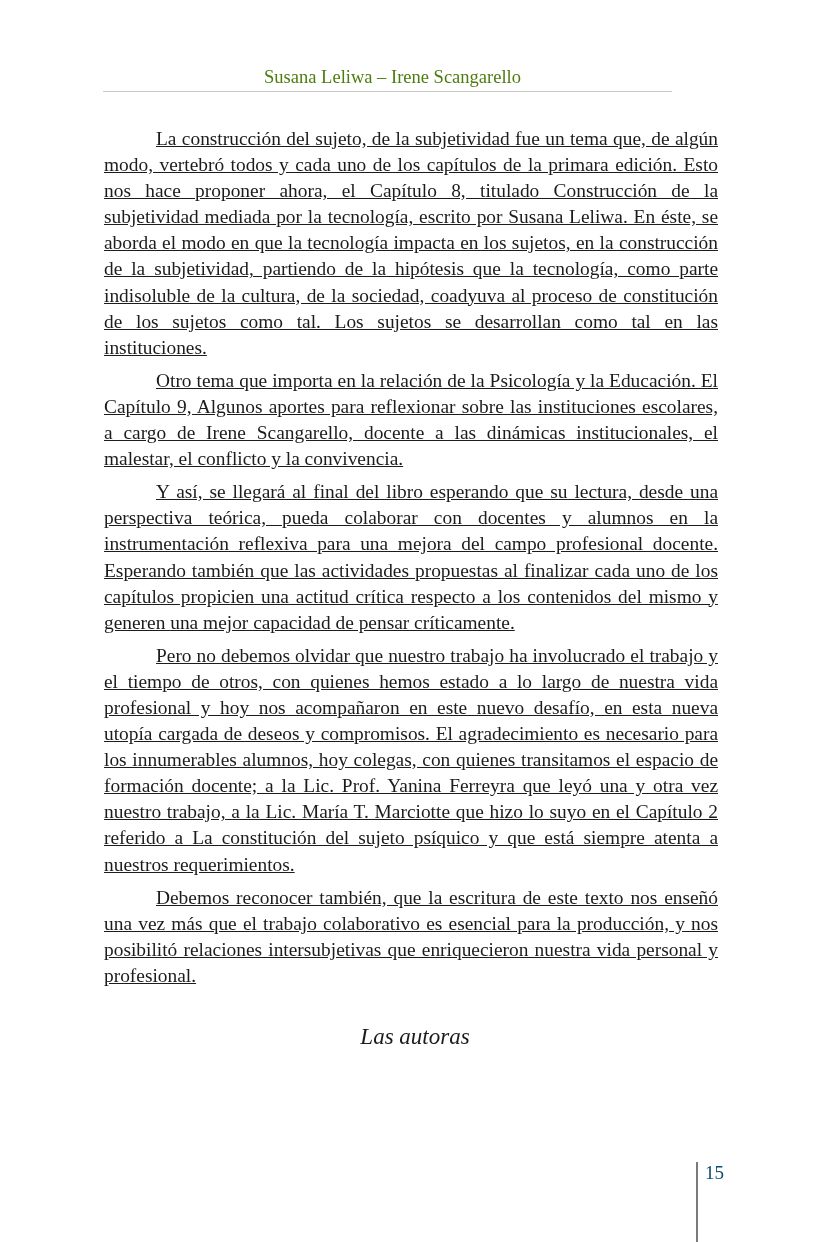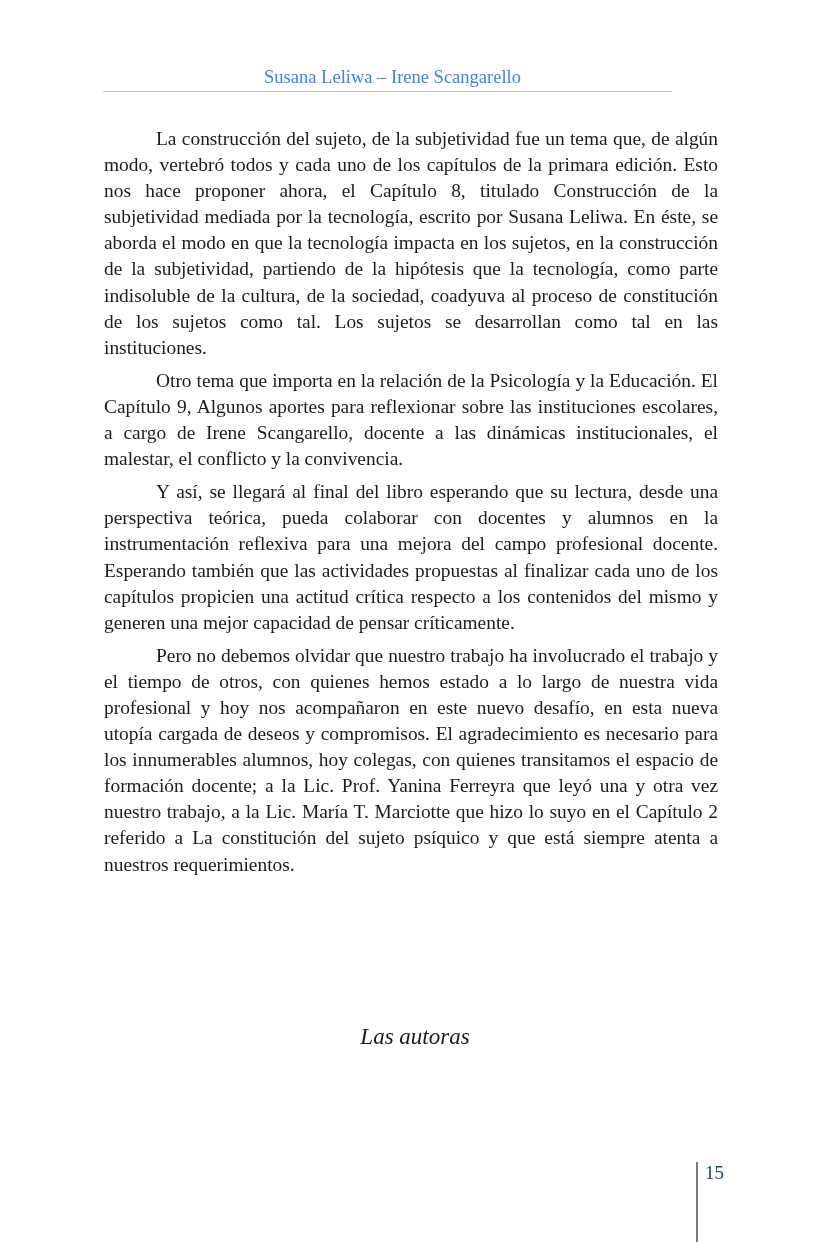--- a/index.html
+++ b/index.html
@@ -16,21 +16,21 @@
       color: #1c1c1c;
     }
     .running-header {
       position: absolute;
       left: 103px;
       top: 66px;
       width: 569px;
       text-align: center;
       font-size: 18.5px;
       line-height: 22px;
-      color: #3b82f6;
+      color: #4d7c0f;
       padding-left: 10px;
       box-sizing: border-box;
     }
     .header-rule {
       position: absolute;
       left: 103px;
       top: 91px;
       width: 569px;
       height: 1px;
       background: #c9c9c9;
@@ -42,20 +42,21 @@
       width: 622px;
       font-size: 19.4px;
       line-height: 26.1px;
       text-align: justify;
     }
     .body-text p {
       margin: 0 8px 7px 0;
       text-indent: 52px;
       text-align: justify;
       hyphens: none;
+      text-decoration: underline;
     }
     .signature {
       position: absolute;
       left: 104px;
       top: 1024px;
       width: 622px;
       text-align: center;
       font-style: italic;
       font-size: 23px;
       line-height: 26px;
@@ -81,18 +82,19 @@
 <body>
 
 <div class="running-header">Susana Leliwa – Irene Scangarello</div>
 <div class="header-rule"></div>
 
 <div class="body-text">
   <p>La construcción del sujeto, de la subjetividad fue un tema que, de algún modo, vertebró todos y cada uno de los capítulos de la primara edición. Esto nos hace proponer ahora, el Capítulo 8, titulado Construcción de la subjetividad mediada por la tecnología, escrito por Susana Leliwa. En éste, se aborda el modo en que la tecnología impacta en los sujetos, en la construcción de la subjetividad, partiendo de la hipótesis que la tecnología, como parte indisoluble de la cultura, de la sociedad, coadyuva al proceso de constitución de los sujetos como tal. Los sujetos se desarrollan como tal en las instituciones.</p>
   <p>Otro tema que importa en la relación de la Psicología y la Educación. El Capítulo 9, Algunos aportes para reflexionar sobre las instituciones escolares, a cargo de Irene Scangarello, docente a las dinámicas institucionales, el malestar, el conflicto y la convivencia.</p>
   <p>Y así, se llegará al final del libro esperando que su lectura, desde una perspectiva teórica, pueda colaborar con docentes y alumnos en la instrumentación reflexiva para una mejora del campo profesional docente. Esperando también que las actividades propuestas al finalizar cada uno de los capítulos propicien una actitud crítica respecto a los contenidos del mismo y generen una mejor capacidad de pensar críticamente.</p>
   <p>Pero no debemos olvidar que nuestro trabajo ha involucrado el trabajo y el tiempo de otros, con quienes hemos estado a lo largo de nuestra vida profesional y hoy nos acompañaron en este nuevo desafío, en esta nueva utopía cargada de deseos y compromisos. El agradecimiento es necesario para los innumerables alumnos, hoy colegas, con quienes transitamos el espacio de formación docente; a la Lic. Prof. Yanina Ferreyra que leyó una y otra vez nuestro trabajo, a la Lic. María T. Marciotte que hizo lo suyo en el Capítulo 2 referido a La constitución del sujeto psíquico y que está siempre atenta a nuestros requerimientos.</p>
+  <p>Debemos reconocer también, que la escritura de este texto nos enseñó una vez más que el trabajo colaborativo es esencial para la producción, y nos posibilitó relaciones intersubjetivas que enriquecieron nuestra vida personal y profesional.</p>
 </div>
 
 <div class="signature">Las autoras</div>
 
 <div class="page-number-rule"></div>
 <div class="page-number">15</div>
 
 </body></html>

